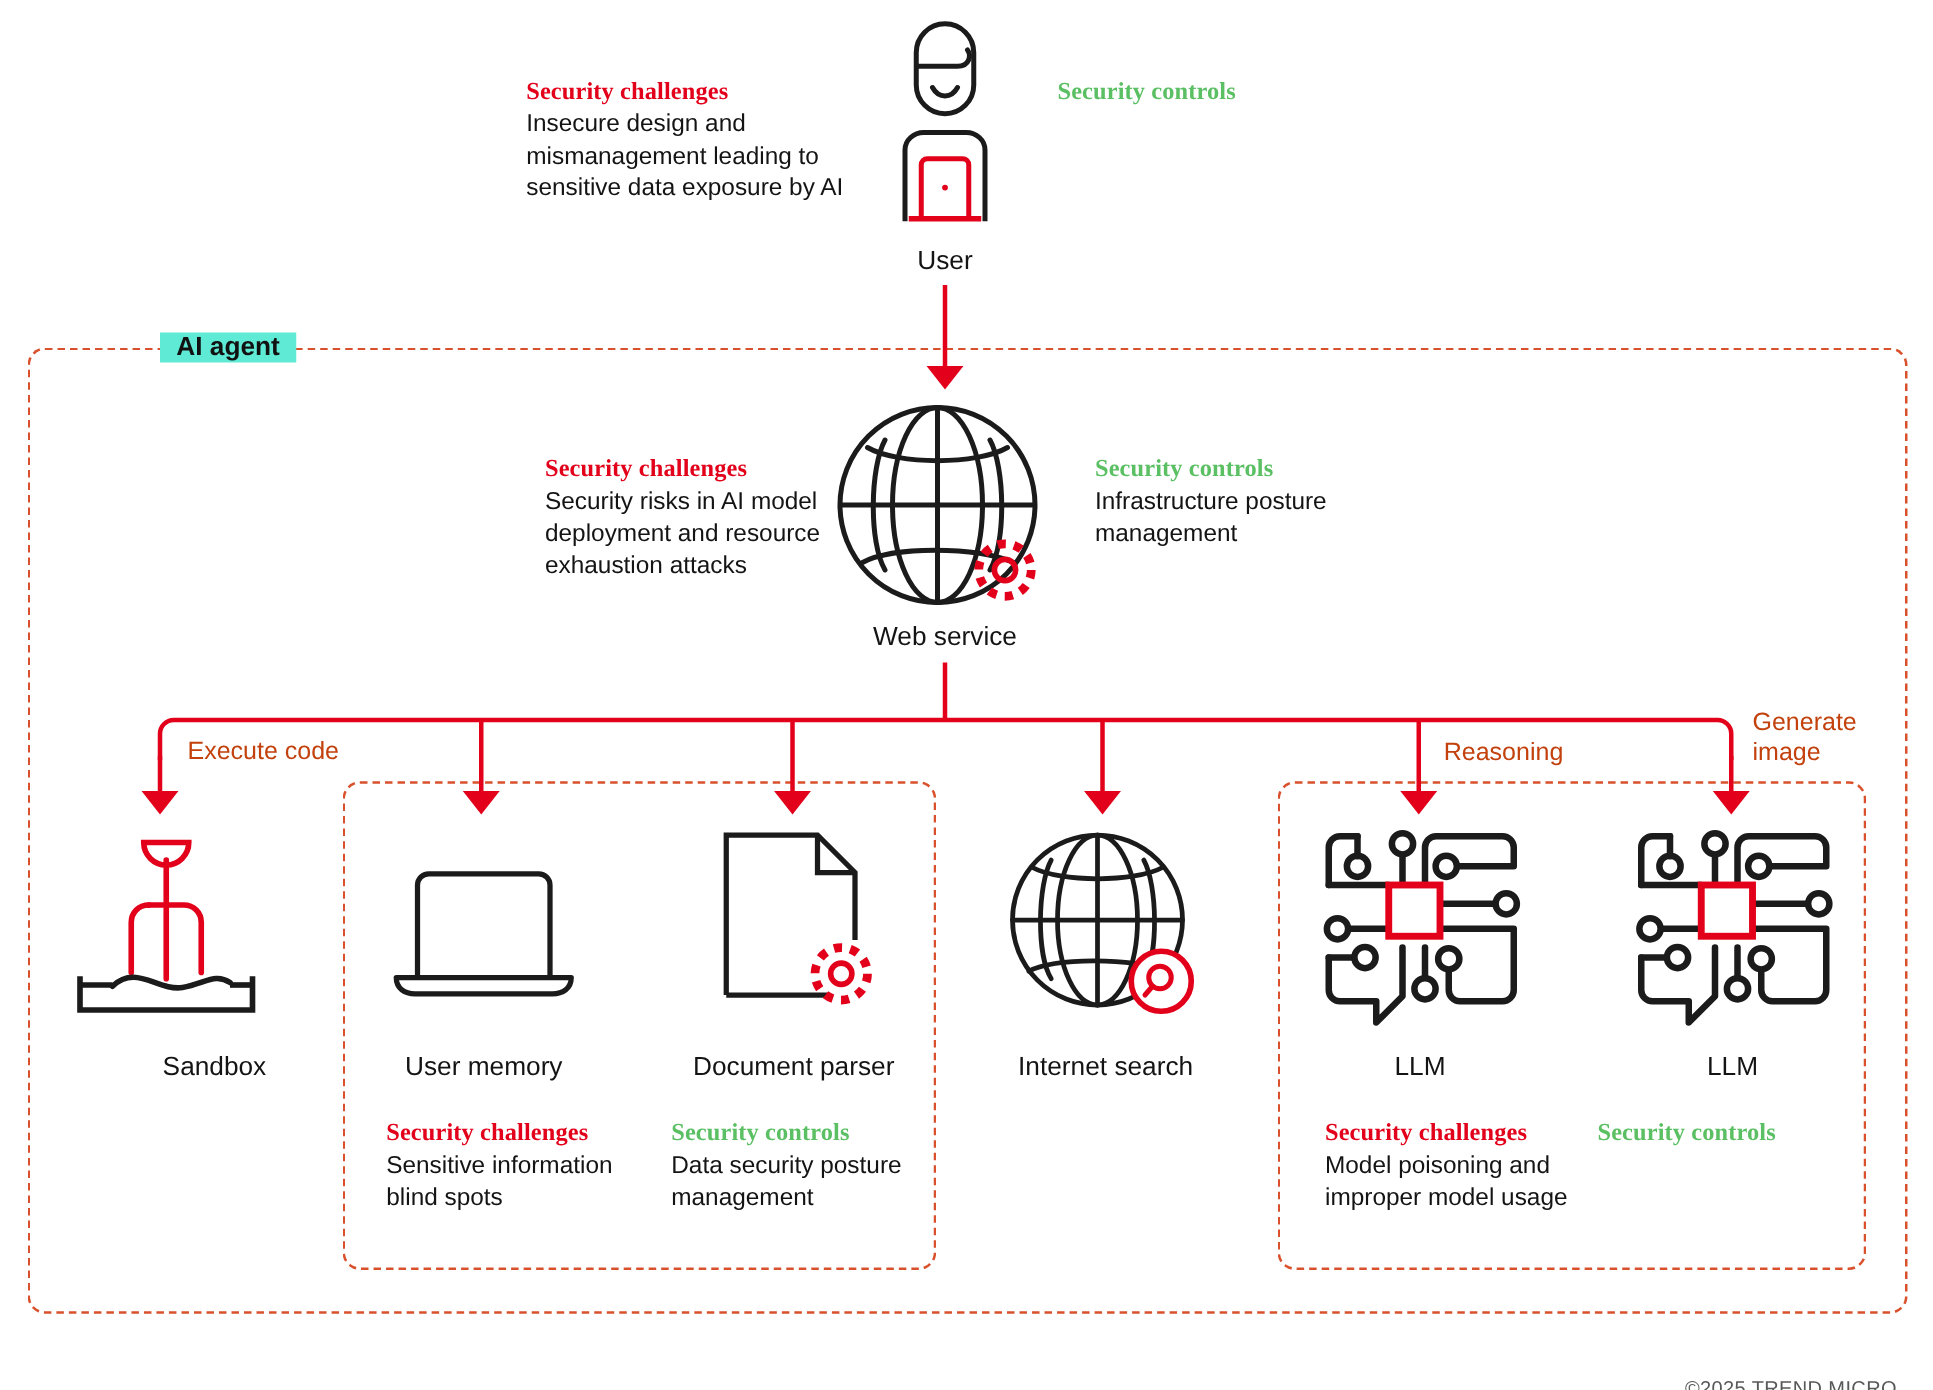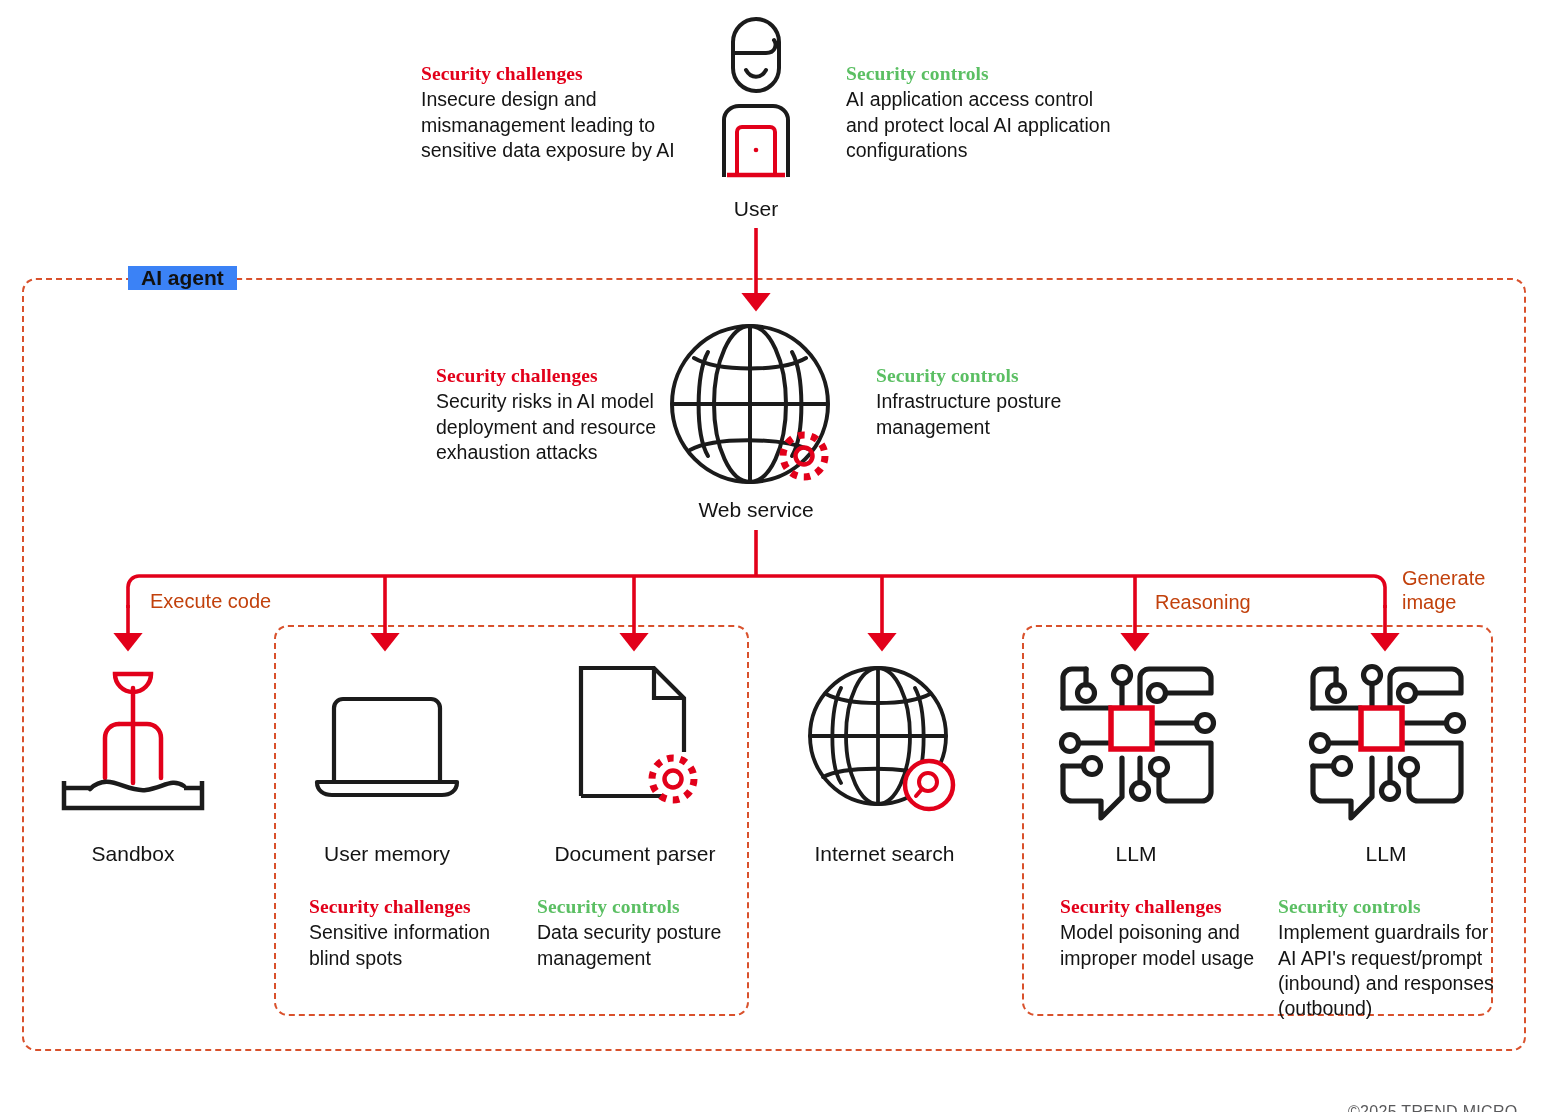--- a/index.html
+++ b/index.html
@@ -24,21 +24,21 @@
   .note .hd.challenge{color:#E2001A;}
   .note .hd.control{color:#5BBF63;}
   .note .bd{display:block;white-space:pre-line;}
 
   .node-label{position:absolute;font-size:21px;color:#141414;text-align:center;line-height:1.2;}
 
   .edge-label{position:absolute;font-size:20px;color:#c2410c;line-height:1.18;}
 
   .agent-label{
     position:absolute;font-weight:bold;font-size:21px;color:#111111;
-    background:#3b82f6;padding:0 13px;z-index:6;
+    background:#5eead4;padding:0 13px;z-index:6;
   }
 
   .copyright{position:absolute;font-size:16px;color:#58585a;letter-spacing:.3px;}
 
   
   .dashed{
     position:absolute;
     border:2.5px dashed #D9512C;
     border-radius:14px;
     box-sizing:border-box;
@@ -103,23 +103,20 @@
 
   <div class="note" style="left:421px;top:61px;width:260px;">
     <span class="hd challenge">Security challenges</span>
     <span class="bd">Insecure design and
 mismanagement leading to
 sensitive data exposure by AI</span>
   </div>
 
   <div class="note" style="left:846px;top:61px;width:280px;">
     <span class="hd control">Security controls</span>
-    <span class="bd">AI application access control
-and protect local AI application
-configurations</span>
   </div>
 
   <div class="icon-wrap" style="left:668px;top:322px;width:180px;height:172px;">
     <svg width="180" height="172" viewBox="0 0 180 172">
       <g fill="none" stroke="#1b1b1b" stroke-width="4" stroke-linecap="round">
         <circle cx="82" cy="82" r="78"></circle>
         <line x1="82" y1="4" x2="82" y2="160"></line>
         <line x1="5" y1="82" x2="159" y2="82"></line>
         <path d="M26 36 C50 50 114 50 138 36"></path>
         <path d="M22 128 C46 115 112 115 143 128"></path>
@@ -164,21 +161,21 @@
         <path d="M65 56 C57 56 51 62 51 70 L51 110"></path>
       </g>
 
       <path d="M36 121 C55 103 72 125 92 122 C110 119 118 110 130 118" fill="none" stroke="#1b1b1b" stroke-width="4.5" stroke-linecap="round"></path>
 
       <path d="M10 113 L10 140 L148 140 L148 113" fill="none" stroke="#1b1b1b" stroke-width="4.5" stroke-linejoin="miter"></path>
       <line x1="10" y1="120" x2="36" y2="120" stroke="#1b1b1b" stroke-width="4.5"></line>
       <line x1="130" y1="120" x2="148" y2="120" stroke="#1b1b1b" stroke-width="4.5"></line>
     </svg>
   </div>
-  <div class="node-label" style="left:53px;top:841px;width:160px;">Sandbox</div>
+  <div class="node-label" style="left:53px;top:841px;width:160px;text-align:right;">Sandbox</div>
 
   <div class="icon-wrap" style="left:312px;top:690px;width:150px;height:112px;">
     <svg width="150" height="112" viewBox="0 0 150 112">
       <path d="M22 92 L22 18 C22 13 26 9 31 9 L119 9 C124 9 128 13 128 18 L128 92" fill="none" stroke="#1b1b1b" stroke-width="4.2" stroke-linejoin="round"></path>
       <path d="M5 92 L145 92 C145 101 138 105 130 105 L20 105 C12 105 5 101 5 92 Z" fill="none" stroke="#1b1b1b" stroke-width="4.2" stroke-linejoin="round"></path>
     </svg>
   </div>
   <div class="node-label" style="left:307px;top:841px;width:160px;">User memory</div>
 
   <div class="note" style="left:309px;top:894px;width:215px;">
@@ -295,21 +292,17 @@
         <path d="M96 81 L155 81 L155 130 A9 9 0 0 1 146 139 L112 139 A9 9 0 0 1 103 130 L103 114"></path>
         <circle cx="103" cy="105" r="8.5"></circle>
       </g>
       <rect x="55" y="46" width="41" height="41" fill="#ffffff" stroke="#E2001A" stroke-width="5.5"></rect>
     </svg>
   </div>
   <div class="node-label" style="left:1325px;top:841px;width:122px;">LLM</div>
 
   <div class="note" style="left:1278px;top:894px;width:225px;">
     <span class="hd control">Security controls</span>
-    <span class="bd">Implement guardrails for
-AI API's request/prompt
-(inbound) and responses
-(outbound)</span>
   </div>
 
   <div class="copyright" style="left:1348px;top:1075px;margin-top:28px;">©2025 TREND MICRO</div>
 
 </div>
 
 </body></html>

